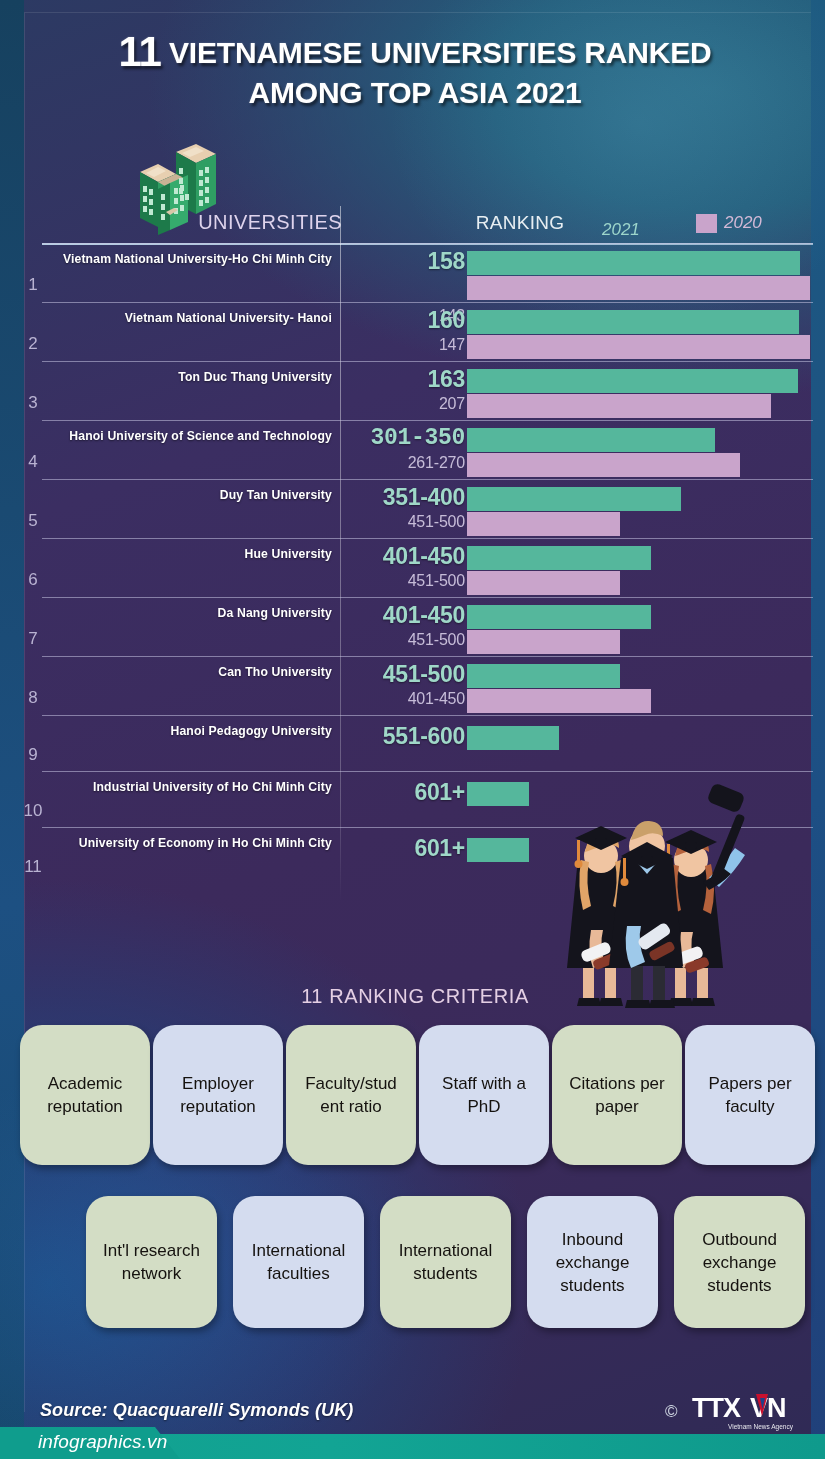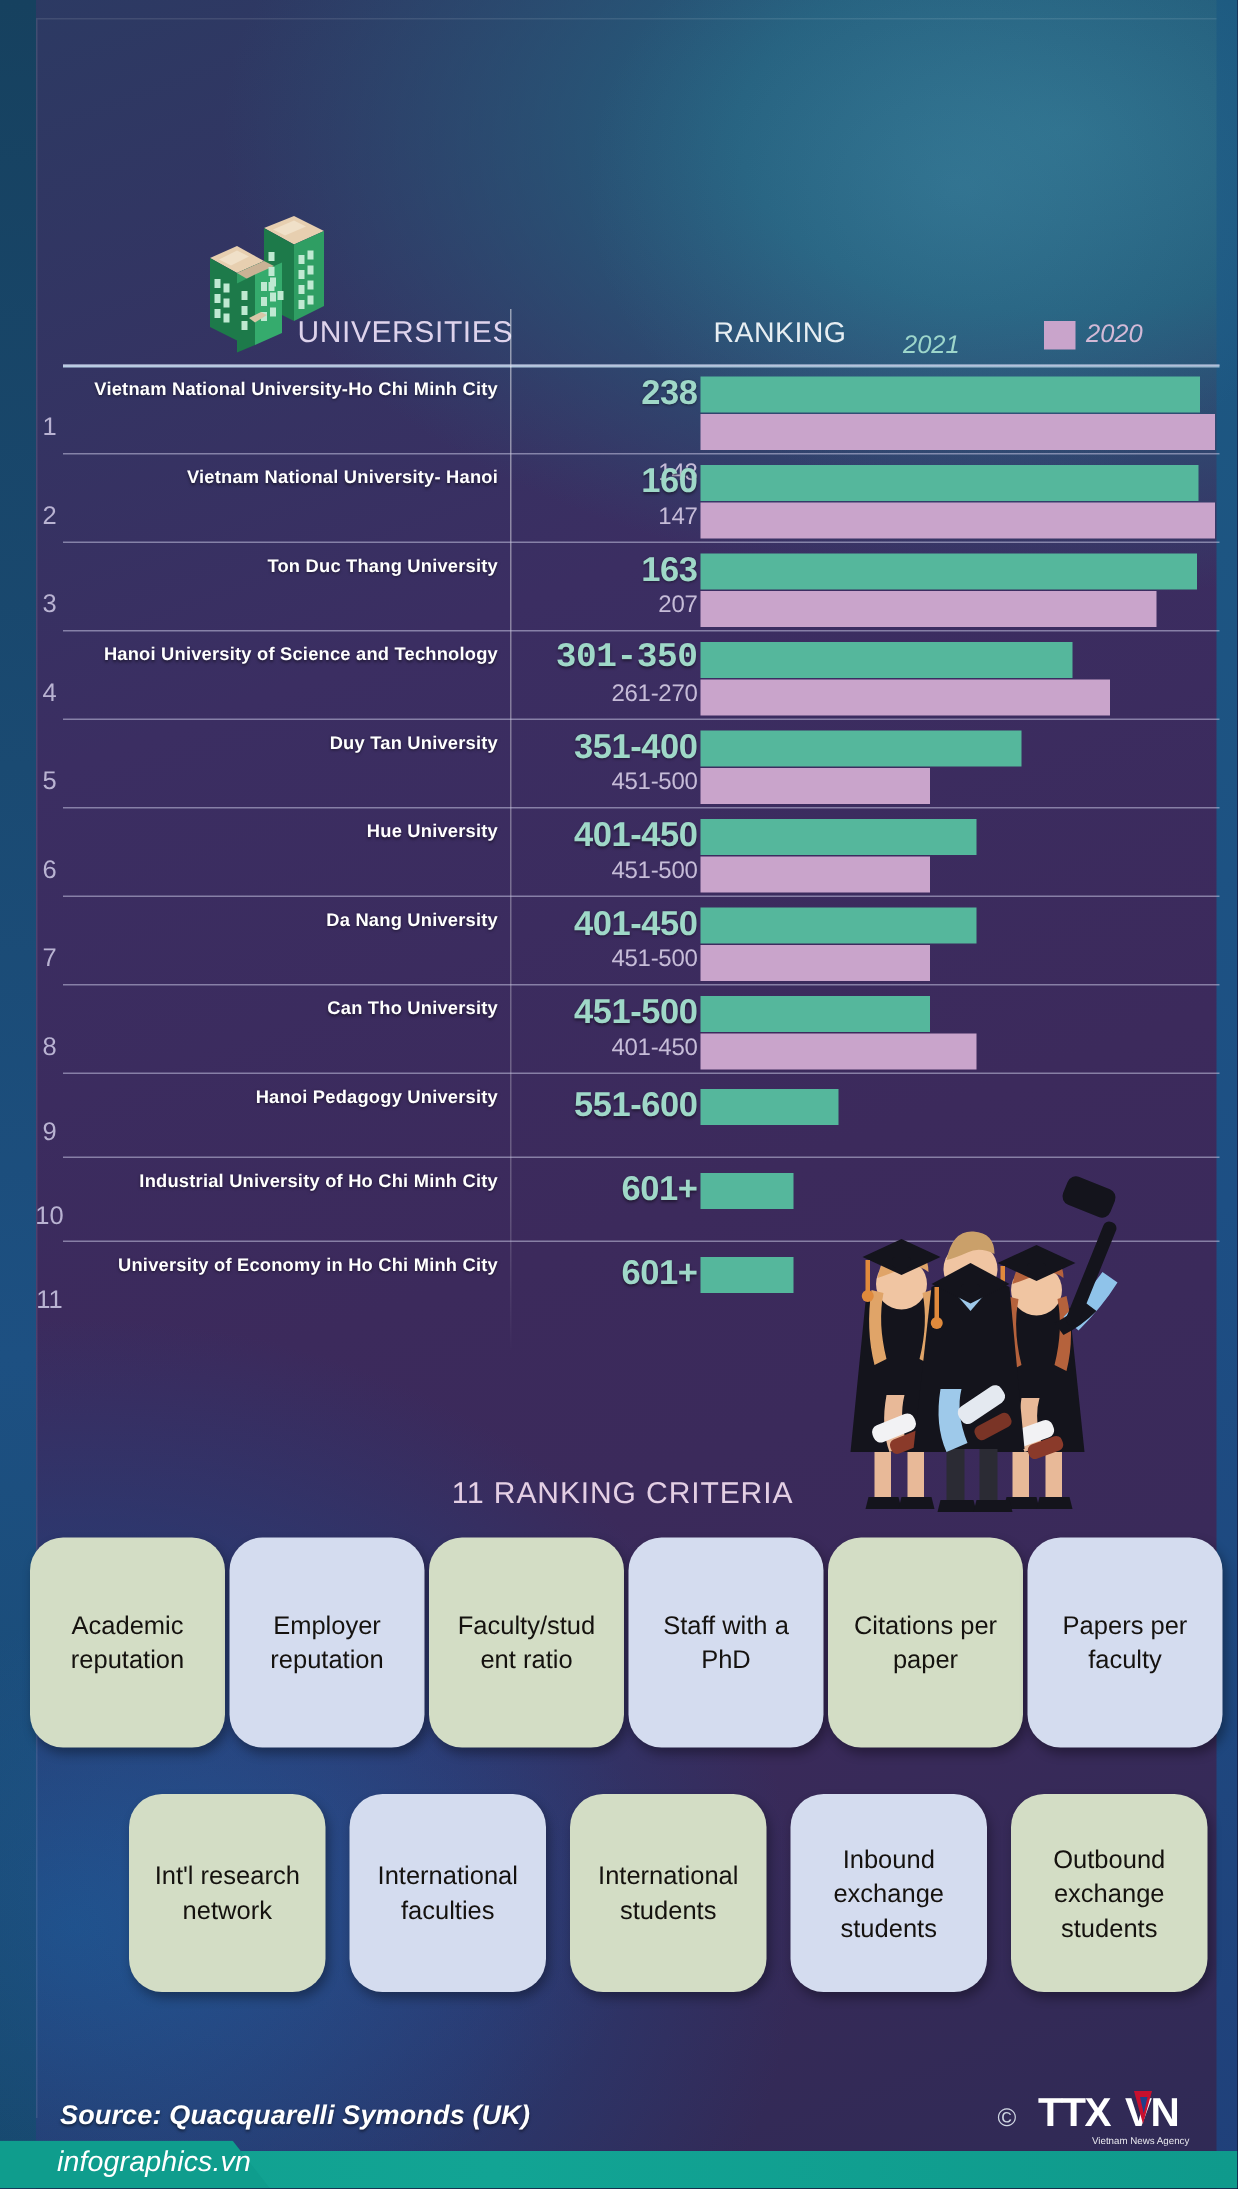--- a/index.html
+++ b/index.html
@@ -123,20 +123,24 @@
 </head>
 <body>
 
 <div id="poster">
   <div class="leftband"></div>
   <div class="rightband"></div>
   <div class="glow1"></div>
   <div class="glow2"></div>
   <div class="innerframe"></div>
 
+  <div class="title">
+    <span class="big">11</span><span> VIETNAMESE UNIVERSITIES RANKED</span><br>
+    <span>AMONG TOP ASIA 2021</span>
+  </div>
 
   <div class="bldg">
     <svg viewBox="0 0 100 96" width="100" height="96">
       <g>
         <polygon points="46,10 66,2 86,12 66,21" fill="#e7cfb0"></polygon>
         <polygon points="46,10 66,21 66,72 46,62" fill="#1d7a4a"></polygon>
         <polygon points="66,21 86,12 86,62 66,72" fill="#2f9e63"></polygon>
         <polygon points="52,11 66,5 74,9 60,15" fill="#f0e0c8"></polygon>
         <polygon points="10,30 28,22 46,32 28,40" fill="#e7cfb0"></polygon>
         <polygon points="10,30 28,40 28,85 10,76" fill="#1d7a4a"></polygon>
@@ -192,21 +196,21 @@
   </div>
 
   <div class="tophr"></div>
   <div class="vdiv"></div>
 
   <div id="table">
       <div class="rowline" style="top: 243px;"></div>
       <div class="row" style="top: 243px; height: 59px;">
         <div class="rnum" style="top: 31.5px;">1</div>
         <div class="uname" style="top: 9px;">Vietnam National University-Ho Chi Minh City</div>
-        <div class="val cur" style="top: 5px;">238</div>
+        <div class="val cur" style="top: 5px;">158</div>
         <div class="bar g" style="top: 8px; width: 333px;"></div>
         <div class="val prev" style="top: 34px; margin-top: 30px;">143</div>
         <div class="bar p" style="top: 33px; width: 343px;"></div>
       </div>
       <div class="rowline" style="top: 302px;"></div>
       <div class="row" style="top: 302px; height: 59px;">
         <div class="rnum" style="top: 31.5px;">2</div>
         <div class="uname" style="top: 9px;">Vietnam National University- Hanoi</div>
         <div class="val cur" style="top: 5px;">160</div>
         <div class="bar g" style="top: 8px; width: 332px;"></div>

